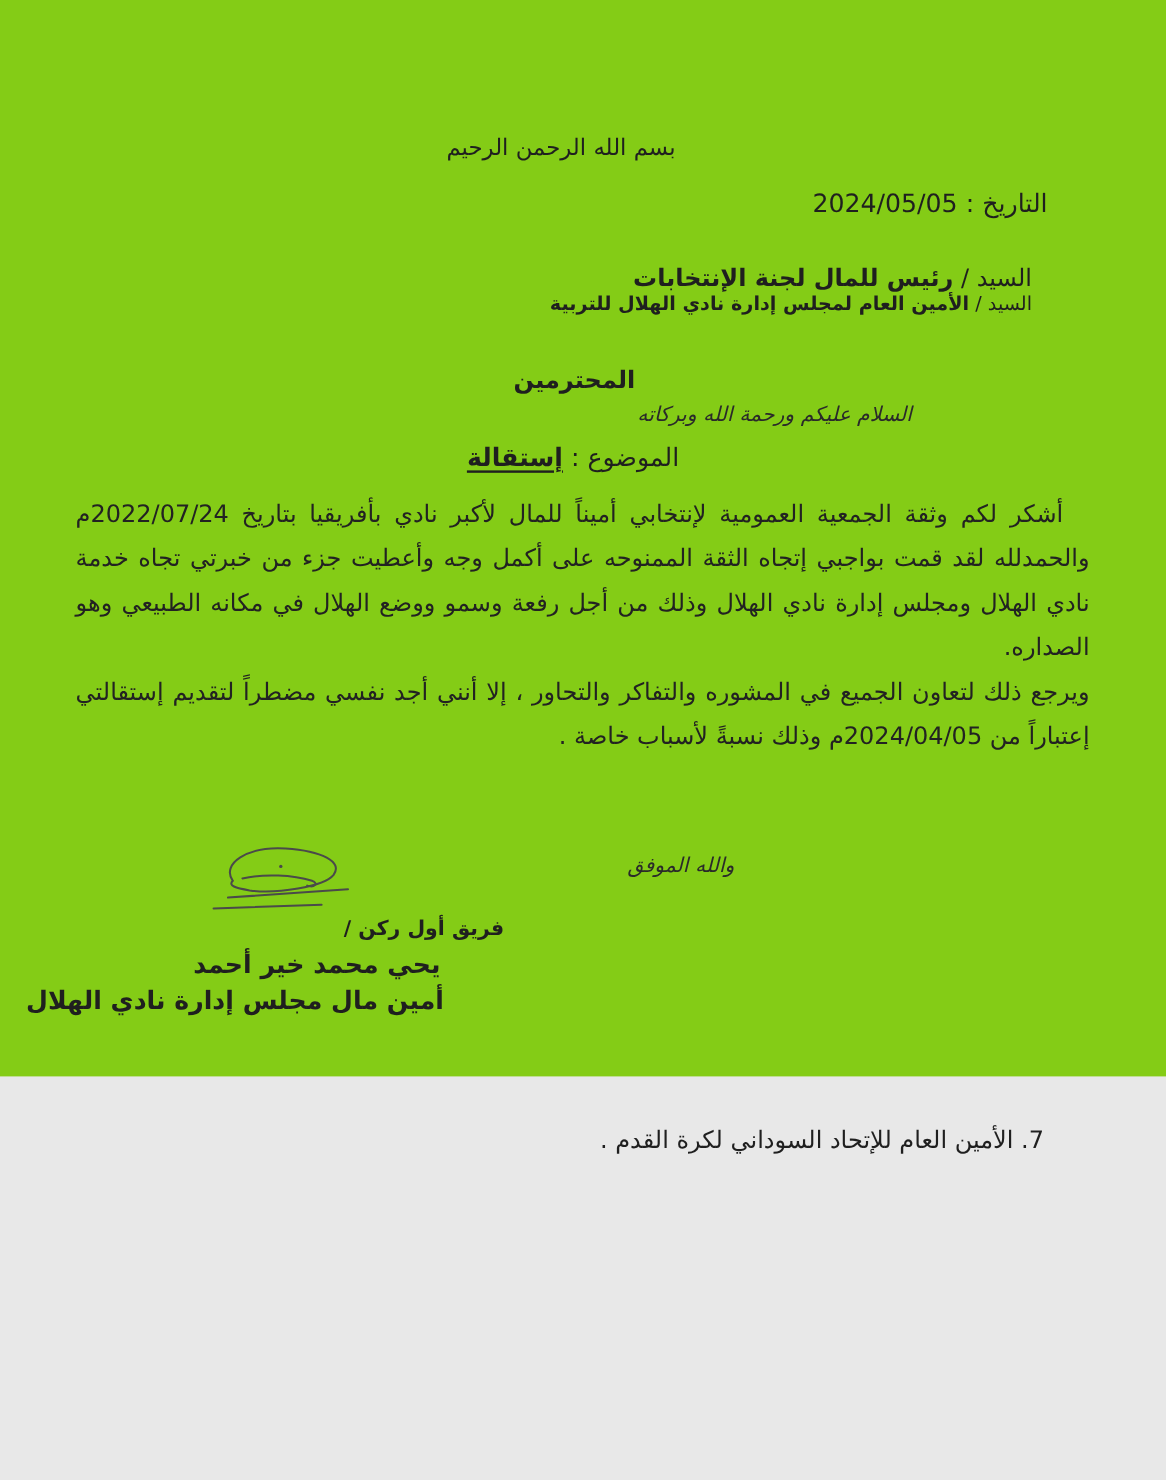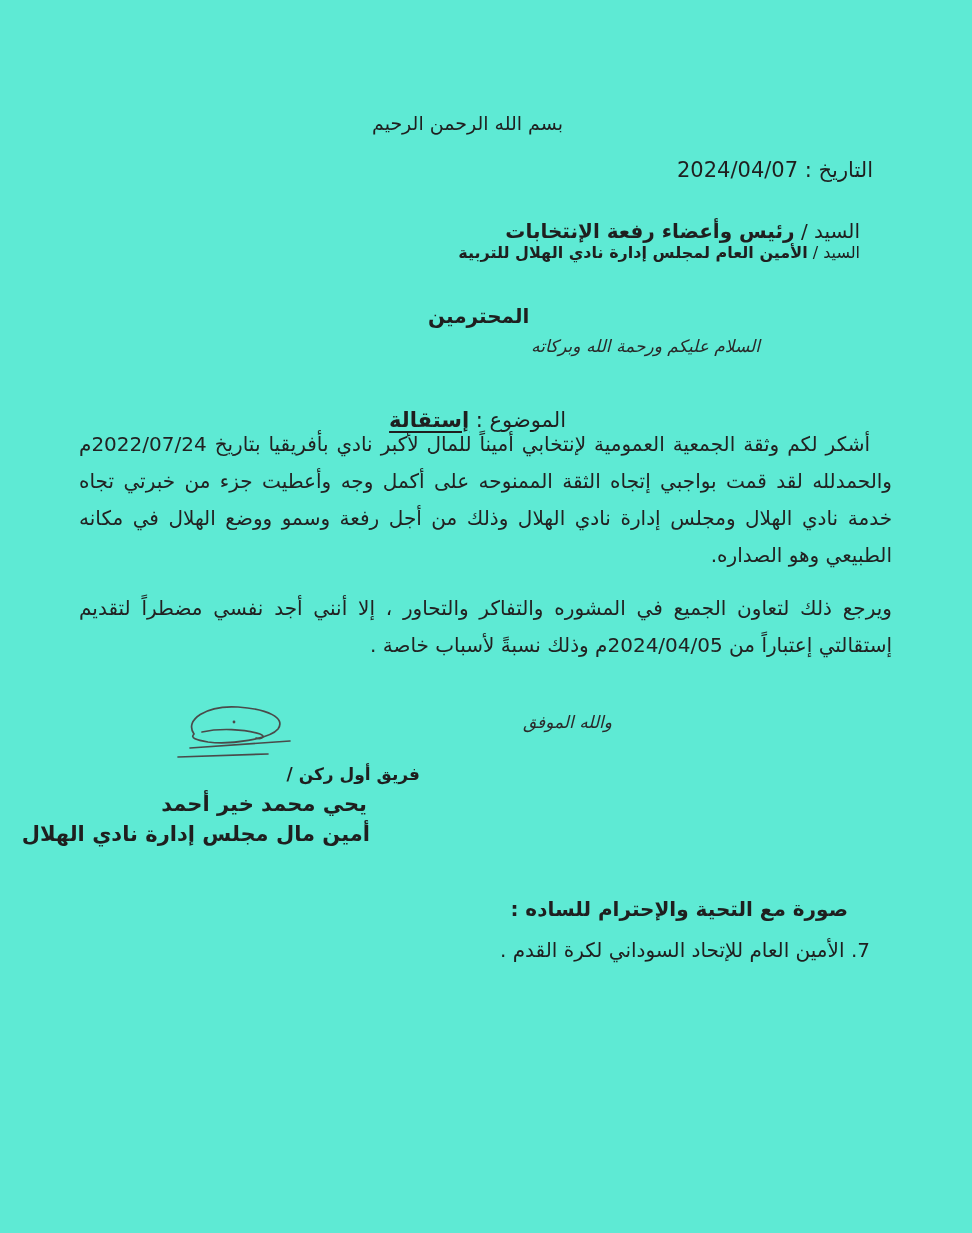--- a/index.html
+++ b/index.html
@@ -3,51 +3,51 @@
 <meta charset="utf-8">
 <style>
   html, body {
     margin: 0; padding: 0;
     width: 972px; height: 1233px;
     overflow: hidden;
     background: #e8e8e8;
   }
   .page {
     position: relative;
-    width: 972px; height: 1233px;
-    background: #5eead4;
+    width: 972px; height: 897px;
+    background: #84cc16;
     font-family: "DejaVu Sans", sans-serif;
     color: #1f1f1f;
   }
   .abs { position: absolute; white-space: nowrap; }
   .rtl { direction: rtl; unicode-bidi: embed; }
   .b { font-weight: 700; }
   .u { text-decoration: underline; text-decoration-thickness: 2px; text-underline-offset: 4px; }
   .script { font-style: italic; color: #2a2a2a; }
 
   .basmala   { top: 112px; left: 372px; font-size: 19px; }
   .date-line { top: 158px; right: 99px;  font-size: 21px; }
   .addr1     { top: 219px; right: 112px; font-size: 20px; }
   .addr2     { top: 243px; right: 112px; font-size: 16px; }
   .honorific { top: 304px; left: 428px;  font-size: 20px; }
   .greeting  { top: 336px; right: 212px; font-size: 17px; }
-  .subject   { top: 369px; right: 406px; font-size: 21px; margin-top: 39px; }
+  .subject   { top: 369px; right: 406px; font-size: 21px; }
 
   .body-text {
     position: absolute;
     top: 410px; right: 64px;
     width: 845px;
     direction: rtl;
     text-align: justify;
     font-size: 20px;
     line-height: 37px;
     white-space: normal;
     color: #222;
   }
-  .body-text p { margin: 16px; }
+  .body-text p { margin: 0; }
   .body-text p.indent { text-indent: 22px; }
 
   .closing   { top: 712px; right: 360px; font-size: 17px; }
   .sig-img   { top: 698px; left: 172px; }
   .sig-rank  { top: 764px; right: 552px; font-size: 17px; }
   .sig-name  { top: 792px; right: 605px; font-size: 21px; }
   .sig-title { top: 822px; right: 602px; font-size: 21px; }
 
   .cc-head   { top: 897px; right: 124px; font-size: 20px; }
   .cc-item1  { top: 938px; right: 102px; font-size: 20px; }
@@ -55,26 +55,26 @@
 </style>
 </head>
 <body>
 
 <div class="page">
 
   <div class="abs rtl basmala">بسم الله الرحمن الرحيم</div>
 
   <div class="abs rtl date-line">
     <span>التاريخ :</span>
-    <span>2024/04/07</span>
+    <span>2024/05/05</span>
   </div>
 
   <div class="abs rtl addr1">
     <span>السيد /</span>
-    <span class="b">رئيس وأعضاء رفعة الإنتخابات</span>
+    <span class="b">رئيس للمال لجنة الإنتخابات</span>
   </div>
   <div class="abs rtl addr2">
     <span>السيد /</span>
     <span class="b">الأمين العام لمجلس إدارة نادي الهلال للتربية</span>
   </div>
 
   <div class="abs rtl b honorific">المحترمين</div>
 
   <div class="abs rtl script greeting">السلام عليكم ورحمة الله وبركاته</div>
 
@@ -99,16 +99,15 @@
         <path d="M18 50 L 118 43"></path>
         <path d="M6 59 L 96 56"></path>
       </g>
     </svg>
   </div>
 
   <div class="abs rtl b sig-rank">فريق أول ركن /</div>
   <div class="abs rtl b sig-name">يحي محمد خير أحمد</div>
   <div class="abs rtl b sig-title">أمين مال مجلس إدارة نادي الهلال</div>
 
-  <div class="abs rtl b cc-head">صورة مع التحية والإحترام للساده :</div>
   <div class="abs rtl cc-item1">7. الأمين العام للإتحاد السوداني لكرة القدم .</div>
 
 </div>
 
 </body></html>

